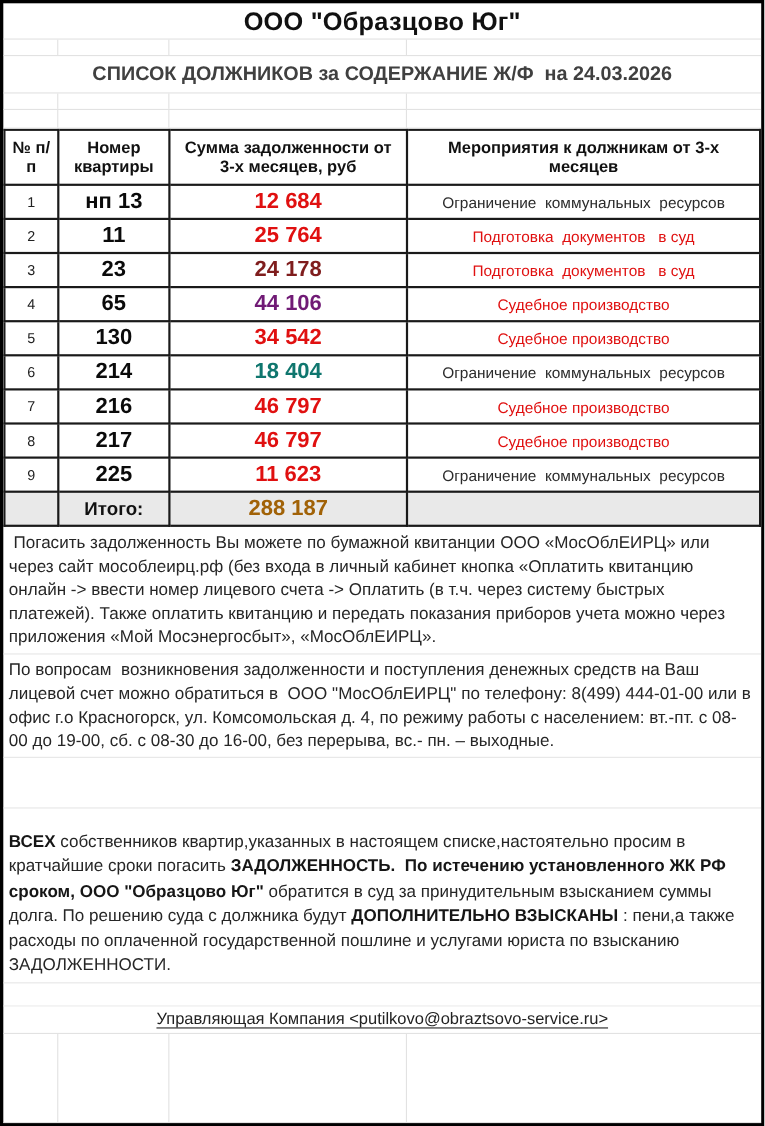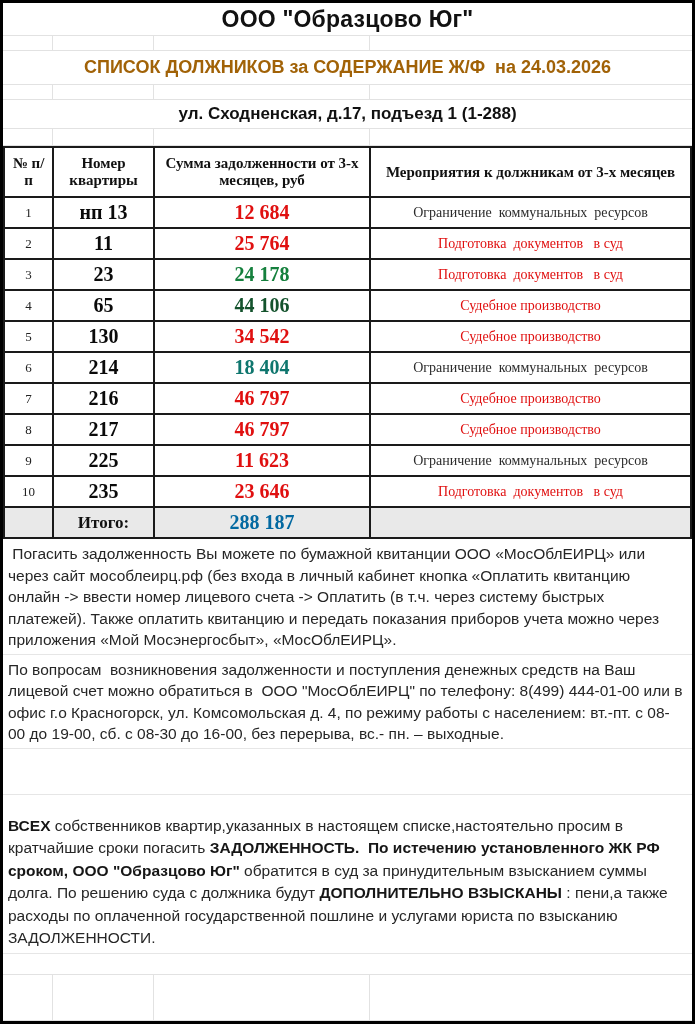--- a/index.html
+++ b/index.html
@@ -34,21 +34,21 @@
     border-bottom:1px solid #e2e2e2;
   }
   .row-red .t{ font-size:18px; font-weight:bold; white-space:pre; }
   .row-addr{
     height:29px; display:flex; align-items:center; justify-content:center;
     border-bottom:1px solid #e2e2e2;
   }
   .row-addr .t{ font-size:17px; font-weight:bold; color:#111; }
 
   
-  table{ border-collapse:collapse; width:100%; table-layout:fixed;font-family:Liberation Serif, serif; }
+  table{ border-collapse:collapse; width:100%; table-layout:fixed; }
   table, th, td{ border:2px solid #1a1a1a; }
   th{
     height:50px; font-size:15px; font-weight:bold; color:#111;
     text-align:center; vertical-align:middle; padding:2px 6px; white-space:pre-line;
   }
   td{ height:31px; text-align:center; vertical-align:middle; padding:0 4px; }
   .c-num{ font-size:13px; color:#222; }
   .c-apt{ font-size:20px; font-weight:bold; color:#0a0a0a; }
   .c-amt{ font-size:20px; font-weight:bold; }
   .c-act{ font-size:14px; white-space:pre; }
@@ -88,32 +88,29 @@
     <span class="t">ООО "Образцово Юг"</span>
   </div>
 
   <div class="spacer sp-a">
     <span class="v v1"></span>
       <span class="v v2"></span>
       <span class="v v3"></span>
   </div>
 
   <div class="row-red">
-    <span class="t accent" style="color: #a16207;">СПИСОК ДОЛЖНИКОВ за СОДЕРЖАНИЕ Ж/Ф  на 24.03.2026</span>
+    <span class="t accent" style="color: #404040;">СПИСОК ДОЛЖНИКОВ за СОДЕРЖАНИЕ Ж/Ф  на 24.03.2026</span>
   </div>
 
   <div class="spacer sp-b">
     <span class="v v1"></span>
       <span class="v v2"></span>
       <span class="v v3"></span>
   </div>
 
-  <div class="row-addr">
-    <span class="t">ул. Сходненская, д.17, подъезд 1 (1-288)</span>
-  </div>
 
   <div class="spacer sp-c">
     <span class="v v1"></span>
       <span class="v v2"></span>
       <span class="v v3"></span>
   </div>
 
   <table>
     <colgroup>
       <col style="width:49px">
@@ -138,27 +135,27 @@
     </tr>
         <tr>
       <td class="c-num">2</td>
       <td class="c-apt">11</td>
       <td class="c-amt accent" style="color: rgb(224, 16, 16);">25 764</td>
       <td class="c-act" style="color: rgb(224, 16, 16);">Подготовка  документов   в суд</td>
     </tr>
         <tr>
       <td class="c-num">3</td>
       <td class="c-apt">23</td>
-      <td class="c-amt accent" style="color: #15803d;">24 178</td>
+      <td class="c-amt accent" style="color: #7f1d1d;">24 178</td>
       <td class="c-act" style="color: rgb(224, 16, 16);">Подготовка  документов   в суд</td>
     </tr>
         <tr>
       <td class="c-num">4</td>
       <td class="c-apt">65</td>
-      <td class="c-amt accent" style="color: #14532d;">44 106</td>
+      <td class="c-amt accent" style="color: #701a75;">44 106</td>
       <td class="c-act" style="color: rgb(224, 16, 16);">Судебное производство</td>
     </tr>
         <tr>
       <td class="c-num">5</td>
       <td class="c-apt">130</td>
       <td class="c-amt accent" style="color: rgb(224, 16, 16); border-radius: 15px;">34 542</td>
       <td class="c-act" style="color: rgb(224, 16, 16);">Судебное производство</td>
     </tr>
         <tr>
       <td class="c-num">6</td>
@@ -176,48 +173,45 @@
       <td class="c-num">8</td>
       <td class="c-apt">217</td>
       <td class="c-amt accent" style="color: rgb(224, 16, 16);">46 797</td>
       <td class="c-act" style="color: rgb(224, 16, 16);">Судебное производство</td>
     </tr>
         <tr>
       <td class="c-num">9</td>
       <td class="c-apt">225</td>
       <td class="c-amt accent" style="color: rgb(224, 16, 16);">11 623</td>
       <td class="c-act act-black">Ограничение  коммунальных  ресурсов</td>
-    </tr>
-        <tr>
-      <td class="c-num">10</td>
-      <td class="c-apt">235</td>
-      <td class="c-amt accent" style="color: rgb(224, 16, 16);">23 646</td>
-      <td class="c-act" style="color: rgb(224, 16, 16);">Подготовка  документов   в суд</td>
     </tr>
       </tbody>
     <tfoot>
       <tr class="total-row">
         <td></td>
         <td class="total-label">Итого:</td>
-        <td class="total-amt accent" style="color: #0369a1;">288 187</td>
+        <td class="total-amt accent" style="color: #a16207;">288 187</td>
         <td></td>
       </tr>
     </tfoot>
   </table>
 
   <div class="para"> Погасить задолженность Вы можете по бумажной квитанции ООО «МосОблЕИРЦ» или через сайт мособлеирц.рф (без входа в личный кабинет кнопка «Оплатить квитанцию онлайн -&gt; ввести номер лицевого счета -&gt; Оплатить (в т.ч. через систему быстрых платежей). Также оплатить квитанцию и передать показания приборов учета можно через приложения «Мой Мосэнергосбыт», «МосОблЕИРЦ».</div>
 
   <div class="para">По вопросам  возникновения задолженности и поступления денежных средств на Ваш лицевой счет можно обратиться в  ООО "МосОблЕИРЦ" по телефону: 8(499) 444-01-00 или в офис г.о Красногорск, ул. Комсомольская д. 4, по режиму работы с населением: вт.-пт. с 08-00 до 19-00, сб. с 08-30 до 16-00, без перерыва, вс.- пн. – выходные.</div>
 
   <div class="gap1"></div>
 
   <div class="para para3"><b>ВСЕХ</b><span> собственников квартир,указанных в настоящем списке,настоятельно просим в кратчайшие сроки погасить </span><b>ЗАДОЛЖЕННОСТЬ.</b><span>  </span><b>По истечению установленного ЖК РФ сроком, ООО "Образцово Юг"</b><span> обратится в суд за принудительным взысканием суммы долга. По решению суда с должника будут </span><b>ДОПОЛНИТЕЛЬНО ВЗЫСКАНЫ</b><span> : пени,а также расходы по оплаченной государственной пошлине и услугами юриста по взысканию ЗАДОЛЖЕННОСТИ.</span></div>
 
   <div class="gap2"></div>
 
+  <div class="foot">
+    <span class="t">Управляющая Компания &lt;putilkovo@obraztsovo-service.ru&gt;</span>
+  </div>
 
 
   <div class="bottom-spacer spacer">
     <span class="v v1"></span>
       <span class="v v2"></span>
       <span class="v v3"></span>
   </div>
 
 </div>
 

